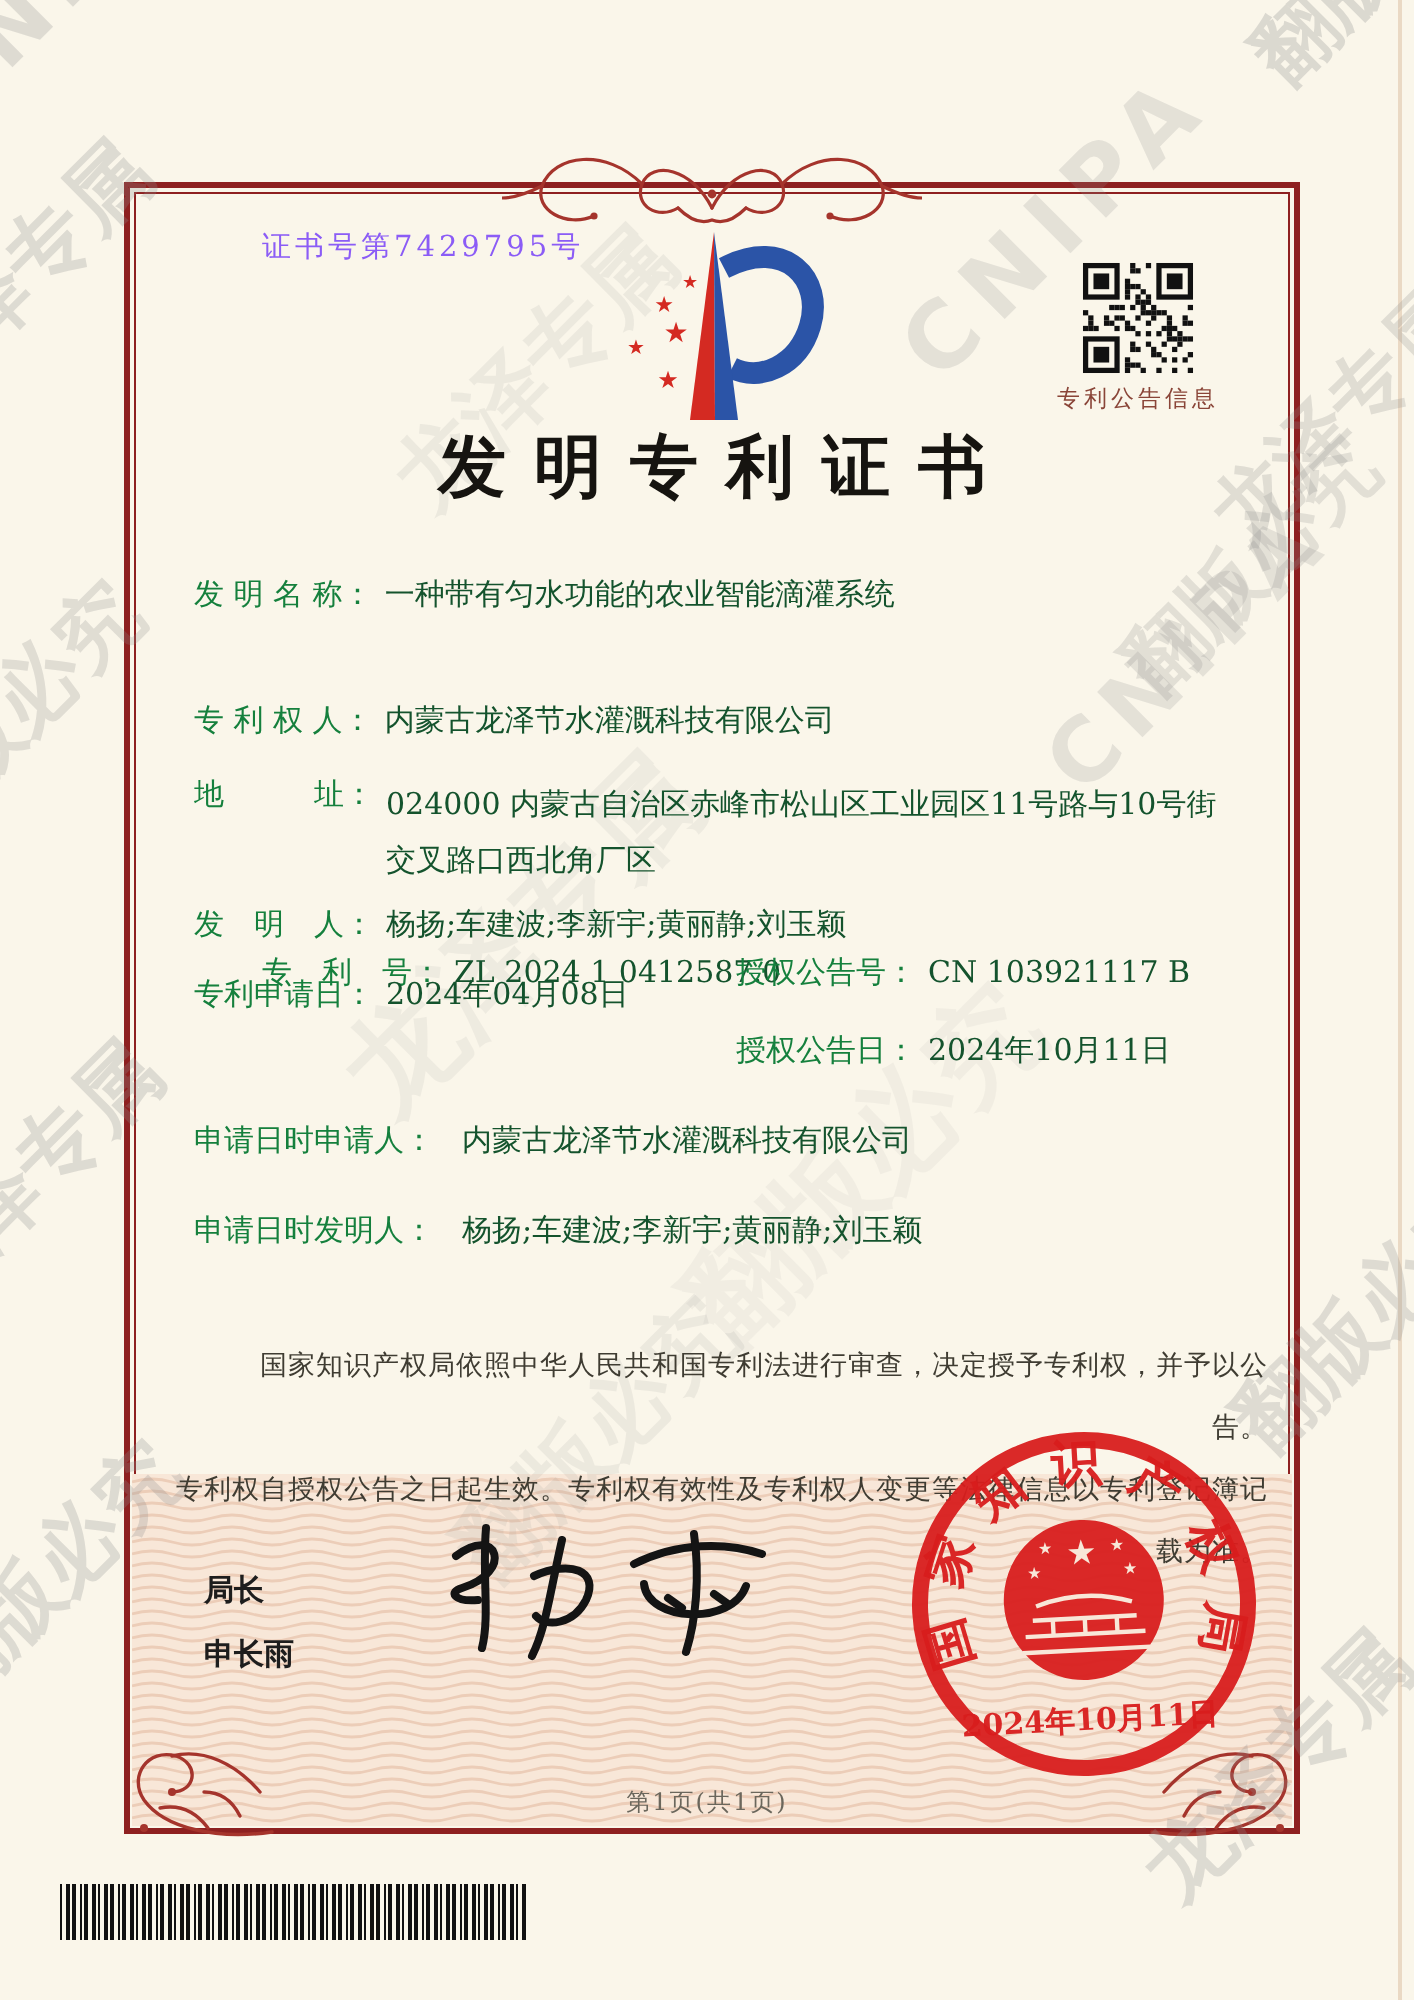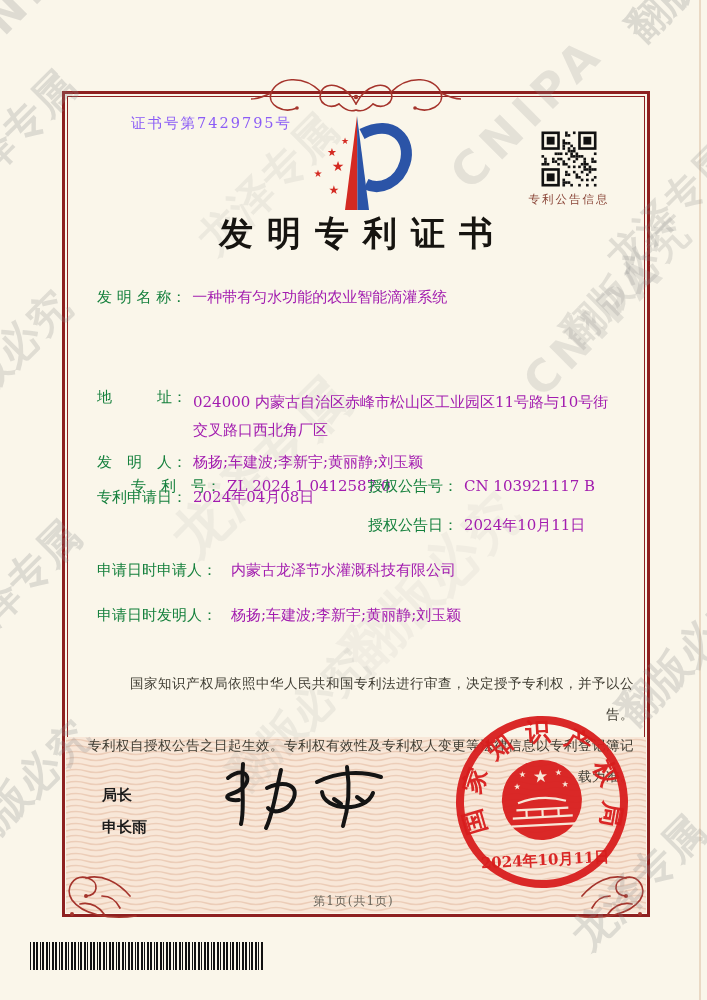--- a/index.html
+++ b/index.html
@@ -27,21 +27,21 @@
   .qr-wrap { position:absolute; left:538px; top:128px; z-index:6; }
   .qr-label { position:absolute; left:509px; top:192px; width:120px; text-align:center;
               font-size:11.5px; letter-spacing:2px; color:#8a4538; z-index:6; }
   .title { position:absolute; left:62px; top:211px; width:588px; text-align:center;
            font-size:34px; font-weight:bold; letter-spacing:14px; padding-left:14px;
            color:#161410; z-index:6;font-family:Liberation Serif, serif; }
 
   
   .row { position:absolute; left:97px; font-size:15px; color:#46443c; white-space:nowrap; z-index:6; }
   .row .lab { color:#15803d; }
-  .row .val { margin-left:6px; color:#a21caf; }
+  .row .val { margin-left:6px; color:#14532d; }
   .addr-val { display:inline-block; vertical-align:top; margin-left:6px; white-space:normal;
               width:430px; line-height:28px; }
   .legal { position:absolute; left:78px; top:668px; width:556px; font-size:13.5px;
            line-height:31px; letter-spacing:.5px; color:#3f3c32; z-index:6;text-align:right; }
   .legal .l1 { text-indent:26px; }
 
   
   .band { position:absolute; left:66px; top:737px; width:580px; height:176px; background:#f8e7d8; z-index:1; }
   .director { position:absolute; left:102px; font-size:15px; font-weight:bold;
               font-family:"DejaVu Sans","Liberation Sans",sans-serif; color:#1d1d1d; z-index:6; }
@@ -270,20 +270,23 @@
         <rect x="10" y="52" width="9" height="9" fill="#111"></rect>
       </svg>
   </div>
   <div class="qr-label">专利公告信息</div>
 
   <div class="title">发明专利证书</div>
 
   <div class="row" style="top:288px;">
     <span class="lab">发 明 名 称：</span><span class="val">一种带有匀水功能的农业智能滴灌系统</span>
   </div>
+  <div class="row" style="top:351px;">
+    <span class="lab">专 利 权 人：</span><span class="val">内蒙古龙泽节水灌溉科技有限公司</span>
+  </div>
   <div class="row" style="top:388px;">
     <span class="lab">地　　　址：</span><span class="val addr-val">024000 内蒙古自治区赤峰市松山区工业园区11号路与10号街交叉路口西北角厂区</span>
   </div>
   <div class="row" style="top:453px;">
     <span class="lab">发　明　人：</span><span class="val">杨扬;车建波;李新宇;黄丽静;刘玉颖</span>
   </div>
   <div class="row" style="top:477px;margin-left:34px;">
     <span class="lab">专　利　号：</span><span class="val">ZL 2024 1 0412587.0</span>
   </div>
   <div class="row" style="left:368px; top:477px;">

